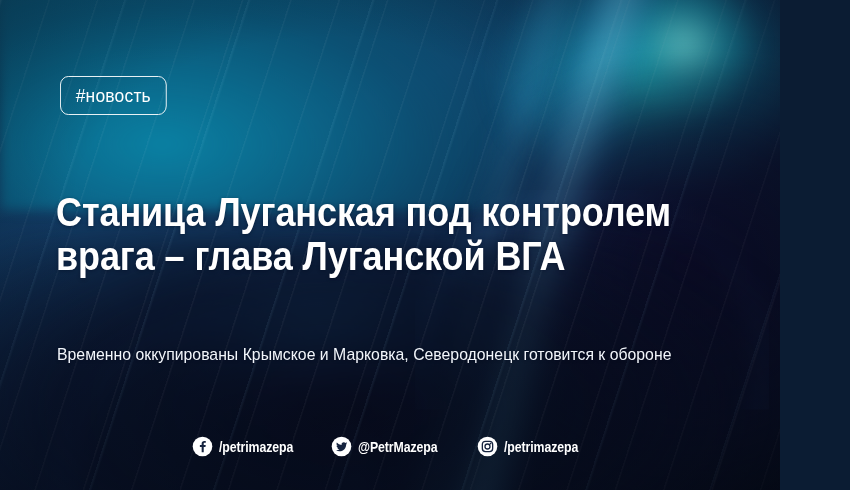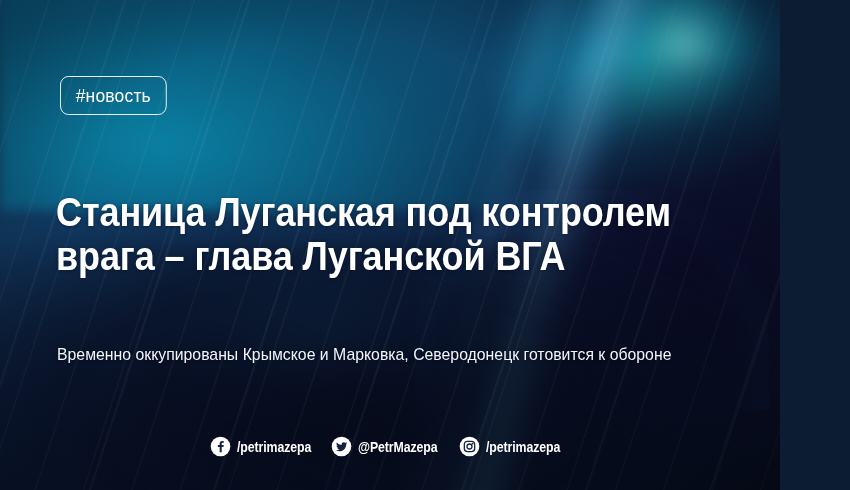--- a/index.html
+++ b/index.html
@@ -173,21 +173,21 @@
     font-weight:400;
     line-height:22px;
     transform:scaleX(.93);
     transform-origin:left top;
     text-shadow:0 1px 3px rgba(0,10,30,.4);
   }
 
   .social{
     position:absolute;left:0;right:0;top:436px;
     display:flex;align-items:center;justify-content:center;
-    gap:10px;
+    gap:28px;
   }
   .social-item{
     display:flex;align-items:center;gap:6px;
     white-space:nowrap;
   }
   .social-item .handle{
     color:#ffffff;
     font-family:"Liberation Sans","DejaVu Sans",sans-serif;
     font-size:14px;
     font-weight:700;

